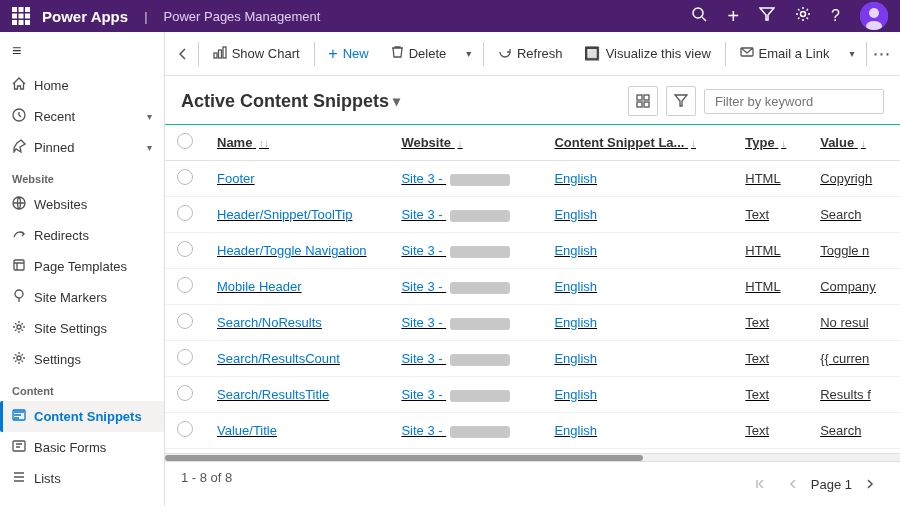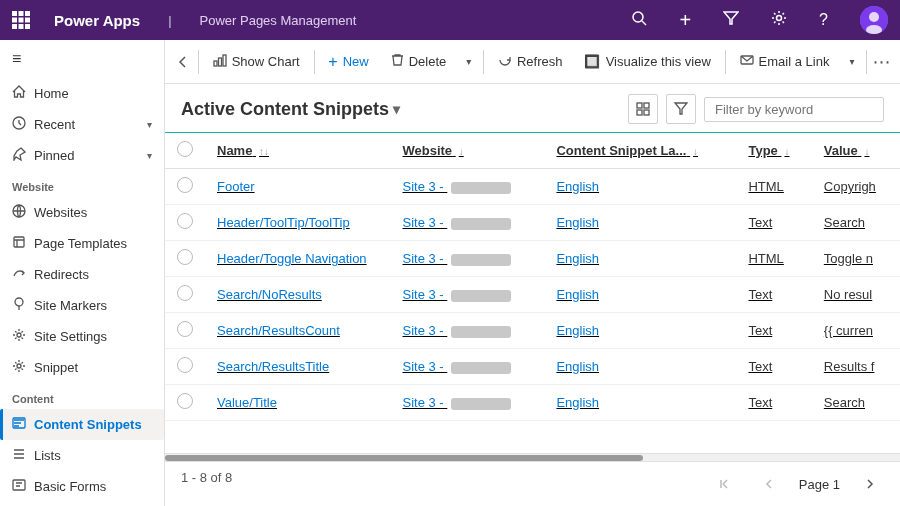--- a/index.html
+++ b/index.html
@@ -2,25 +2,25 @@
 <html><head>
   <meta charset="utf-8">
   <style>
     * { box-sizing: border-box; margin: 0; padding: 0; }
     body { font-family: 'Segoe UI', sans-serif; font-size: 13px; background: #fff; overflow: hidden; width: 900px; height: 506px; display: flex; flex-direction: column; }
 
     
     .top-nav {
       background: #4b1e6e;
       color: #fff;
-      height: 40px;
+      height: 32px;
       display: flex;
       align-items: center;
       padding: 0 12px;
-      gap: 24px;
+      gap: 12px;
       flex-shrink: 0;
     }
     .top-nav .waffle-icon { display: flex; align-items: center; cursor: pointer; }
     .top-nav .app-name { font-size: 15px; font-weight: 600; color: #fff; }
     .top-nav .breadcrumb-sep { color: #ccc; font-size: 13px; margin: 0 4px; }
     .top-nav .breadcrumb { font-size: 13px; color: #e0d0f0; }
     .top-nav .spacer { flex: 1; }
     .top-nav .nav-icon { color: #fff; cursor: pointer; font-size: 16px; margin-left: 8px; }
     .top-nav .avatar { width: 28px; height: 28px; border-radius: 50%; background: #8b5cf6; display: flex; align-items: center; justify-content: center; color: #fff; font-size: 12px; cursor: pointer; margin-left: 8px; overflow: hidden; }
 
@@ -189,21 +189,21 @@
       padding: 8px 16px;
       border-top: 1px solid #e0e0e0;
       font-size: 13px;
       color: #555;
       background: #fff;
       flex-shrink: 0;
       gap: 8px;
     }
     .table-footer .record-count { }
     .table-footer-spacer { flex: 1; }
-    .pagination { display: flex; align-items: center; gap: 16px; }
+    .pagination { display: flex; align-items: center; gap: 4px; }
     .page-btn {
       width: 28px; height: 28px; display: flex; align-items: center; justify-content: center;
       border: none; background: transparent; cursor: pointer; color: #555; border-radius: 2px; font-size: 13px;
     }
     .page-btn:disabled { color: #bbb; cursor: default; }
     .page-label { font-size: 13px; color: #333; }
 
     
     .table-container::-webkit-scrollbar { width: 6px; }
     .table-container::-webkit-scrollbar-thumb { background: #c0c0c0; border-radius: 3px; }
@@ -318,38 +318,38 @@
         <svg width="14" height="14" viewBox="0 0 14 14" fill="none" stroke="#555" stroke-width="1.3">
             <circle cx="7" cy="7" r="6"></circle>
             <path d="M7 1c-2 2-2 10 0 12M7 1c2 2 2 10 0 12M1 7h12"></path>
           </svg>
       </span>
       <span>Websites</span>
     </div>
     <div class="sidebar-item">
       <span class="icon">
         <svg width="14" height="14" viewBox="0 0 14 14" fill="none" stroke="#555" stroke-width="1.3">
+            <path d="M2 10c2-6 8-6 10-3"></path>
+            <path d="M10 5l2 2-2 2"></path>
+          </svg>
+      </span>
+      <span>Redirects</span>
+    </div>
+    <div class="sidebar-item">
+      <span class="icon">
+        <svg width="14" height="14" viewBox="0 0 14 14" fill="none" stroke="#555" stroke-width="1.3">
             <rect x="2" y="2" width="10" height="10" rx="1"></rect>
             <path d="M2 5h10M5 5v7"></path>
           </svg>
       </span>
       <span>Page Templates</span>
     </div>
     <div class="sidebar-item">
       <span class="icon">
         <svg width="14" height="14" viewBox="0 0 14 14" fill="none" stroke="#555" stroke-width="1.3">
-            <path d="M2 10c2-6 8-6 10-3"></path>
-            <path d="M10 5l2 2-2 2"></path>
-          </svg>
-      </span>
-      <span>Redirects</span>
-    </div>
-    <div class="sidebar-item">
-      <span class="icon">
-        <svg width="14" height="14" viewBox="0 0 14 14" fill="none" stroke="#555" stroke-width="1.3">
             <path d="M7 1a4 4 0 010 8C5 9 3 7 3 5a4 4 0 014-4z"></path>
             <path d="M7 13v-4"></path>
           </svg>
       </span>
       <span>Site Markers</span>
     </div>
     <div class="sidebar-item">
       <span class="icon">
         <svg width="14" height="14" viewBox="0 0 14 14" fill="none" stroke="#555" stroke-width="1.3">
             <circle cx="7" cy="7" r="2"></circle>
@@ -358,50 +358,50 @@
       </span>
       <span>Site Settings</span>
     </div>
     <div class="sidebar-item">
       <span class="icon">
         <svg width="14" height="14" viewBox="0 0 14 14" fill="none" stroke="#555" stroke-width="1.3">
             <circle cx="7" cy="7" r="2"></circle>
             <path d="M7 1v2M7 11v2M1 7h2M11 7h2M3.1 3.1l1.4 1.4M9.5 9.5l1.4 1.4M3.1 10.9l1.4-1.4M9.5 4.5l1.4-1.4"></path>
           </svg>
       </span>
-      <span>Snippet</span>
+      <span>Settings</span>
     </div>
 
     <div class="sidebar-section-label">Content</div>
 
     <div class="sidebar-item active">
       <span class="icon">
         <svg width="14" height="14" viewBox="0 0 14 14" fill="none" stroke="#0078d4" stroke-width="1.3">
             <path d="M2 4h10M2 7h7M2 10h5"></path>
             <rect x="1" y="2" width="12" height="10" rx="1"></rect>
           </svg>
       </span>
       <span>Content Snippets</span>
     </div>
     <div class="sidebar-item">
       <span class="icon">
         <svg width="14" height="14" viewBox="0 0 14 14" fill="none" stroke="#555" stroke-width="1.3">
-            <path d="M2 3h10M2 7h10M2 11h10"></path>
-          </svg>
-      </span>
-      <span>Lists</span>
-    </div>
-    <div class="sidebar-item">
-      <span class="icon">
-        <svg width="14" height="14" viewBox="0 0 14 14" fill="none" stroke="#555" stroke-width="1.3">
             <rect x="1" y="2" width="12" height="10" rx="1"></rect>
             <path d="M4 5h6M4 8h4"></path>
           </svg>
       </span>
       <span>Basic Forms</span>
+    </div>
+    <div class="sidebar-item">
+      <span class="icon">
+        <svg width="14" height="14" viewBox="0 0 14 14" fill="none" stroke="#555" stroke-width="1.3">
+            <path d="M2 3h10M2 7h10M2 11h10"></path>
+          </svg>
+      </span>
+      <span>Lists</span>
     </div>
   </div>
 
   <div class="content-area">
 
     <div class="toolbar">
       <button class="toolbar-nav-btn">
         <svg width="14" height="14" viewBox="0 0 14 14" fill="none" stroke="#555" stroke-width="1.5">
             <path d="M9 2L4 7l5 5"></path>
           </svg>
@@ -528,21 +528,21 @@
         <a class="cell-link">English</a>
       </td>
       <td>HTML</td>
       <td>Copyrigh</td>
     </tr>
             <tr>
       <td class="checkbox-col">
         <span class="check-circle"></span>
       </td>
       <td>
-        <a class="cell-link">Header/ToolTip/ToolTip</a>
+        <a class="cell-link">Header/Snippet/ToolTip</a>
       </td>
       <td>
         <a class="cell-link">Site 3 - <span class="cell-blurred" style="width:60px;"></span></a>
       </td>
       <td>
         <a class="cell-link">English</a>
       </td>
       <td>Text</td>
       <td>Search</td>
     </tr>
@@ -554,20 +554,36 @@
         <a class="cell-link">Header/Toggle Navigation</a>
       </td>
       <td>
         <a class="cell-link">Site 3 - <span class="cell-blurred" style="width:60px;"></span></a>
       </td>
       <td>
         <a class="cell-link">English</a>
       </td>
       <td>HTML</td>
       <td>Toggle n</td>
+    </tr>
+            <tr>
+      <td class="checkbox-col">
+        <span class="check-circle"></span>
+      </td>
+      <td>
+        <a class="cell-link">Mobile Header</a>
+      </td>
+      <td>
+        <a class="cell-link">Site 3 - <span class="cell-blurred" style="width:60px;"></span></a>
+      </td>
+      <td>
+        <a class="cell-link">English</a>
+      </td>
+      <td>HTML</td>
+      <td>Company</td>
     </tr>
             <tr>
       <td class="checkbox-col">
         <span class="check-circle"></span>
       </td>
       <td>
         <a class="cell-link">Search/NoResults</a>
       </td>
       <td>
         <a class="cell-link">Site 3 - <span class="cell-blurred" style="width:60px;"></span></a>

